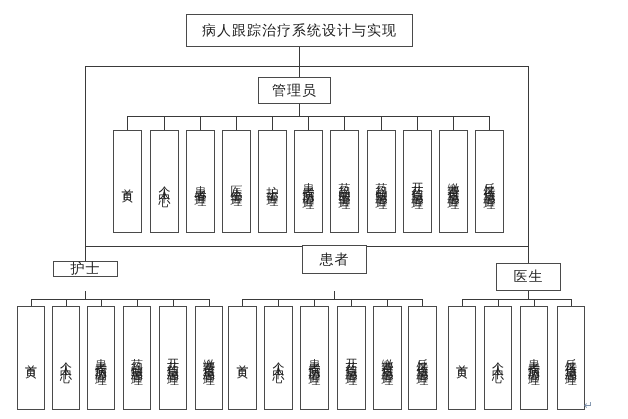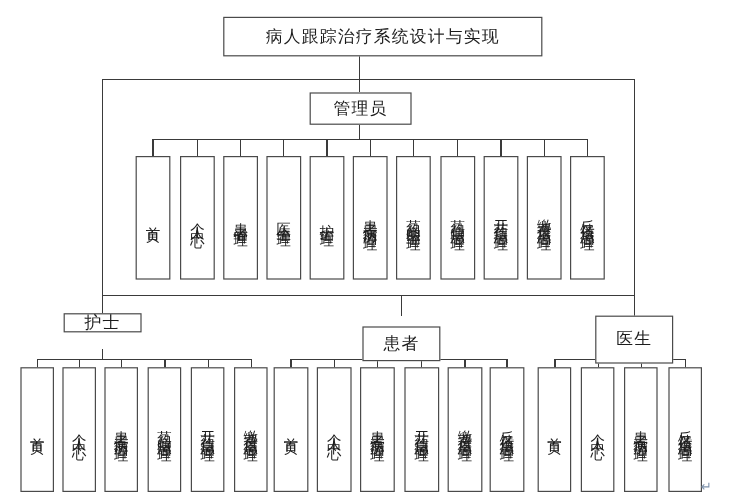--- a/index.html
+++ b/index.html
@@ -90,25 +90,25 @@
 
       <line x1="528.5" y1="291" x2="528.5" y2="300"></line>
       <line x1="462.5" y1="299.5" x2="571.5" y2="299.5"></line>
       <line x1="462.5" y1="299" x2="462.5" y2="307"></line>
       <line x1="498.5" y1="299" x2="498.5" y2="307"></line>
       <line x1="534.5" y1="299" x2="534.5" y2="307"></line>
       <line x1="571.5" y1="299" x2="571.5" y2="307"></line>
     </g>
   </svg>
 
-  <div class="node h-node root-node" style="left:186px;top:14px;width:266px;height:33px">
+  <div class="node h-node root-node" style="left:186px;top:14px;width:227px;height:33px">
     <span>病人跟踪治疗系统设计与实现</span>
   </div>
 
-  <div class="node h-node" style="left:258px;top:77px;width:85px;height:27px">
+  <div class="node h-node" style="left:258px;top:77px;width:73px;height:27px">
     <span>管理员</span>
   </div>
 
   <div class="node v-node" style="left:113px;top:130px;width:29px;height:103px">
       <span class="vlabel">首页</span>
     </div>
   <div class="node v-node" style="left:150px;top:130px;width:29px;height:103px">
       <span class="vlabel">个人中心</span>
     </div>
   <div class="node v-node" style="left:186px;top:130px;width:29px;height:103px">
@@ -135,24 +135,24 @@
   <div class="node v-node" style="left:439px;top:130px;width:29px;height:103px">
       <span class="vlabel">缴费信息管理</span>
     </div>
   <div class="node v-node" style="left:475px;top:130px;width:29px;height:103px">
       <span class="vlabel">反馈信息管理</span>
     </div>
 
   <div class="node h-node" style="left:53px;top:261px;width:65px;height:16px">
     <span>护士</span>
   </div>
-  <div class="node h-node" style="left:302px;top:272px;width:65px;height:29px">
+  <div class="node h-node" style="left:302px;top:245px;width:65px;height:29px">
     <span>患者</span>
   </div>
-  <div class="node h-node" style="left:496px;top:263px;width:65px;height:40px">
+  <div class="node h-node" style="left:496px;top:263px;width:65px;height:28px">
     <span>医生</span>
   </div>
 
   <div class="node v-node" style="left:17px;top:306px;width:28px;height:104px">
       <span class="vlabel">首页</span>
     </div>
   <div class="node v-node" style="left:52px;top:306px;width:28px;height:104px">
       <span class="vlabel">个人中心</span>
     </div>
   <div class="node v-node" style="left:87px;top:306px;width:28px;height:104px">

